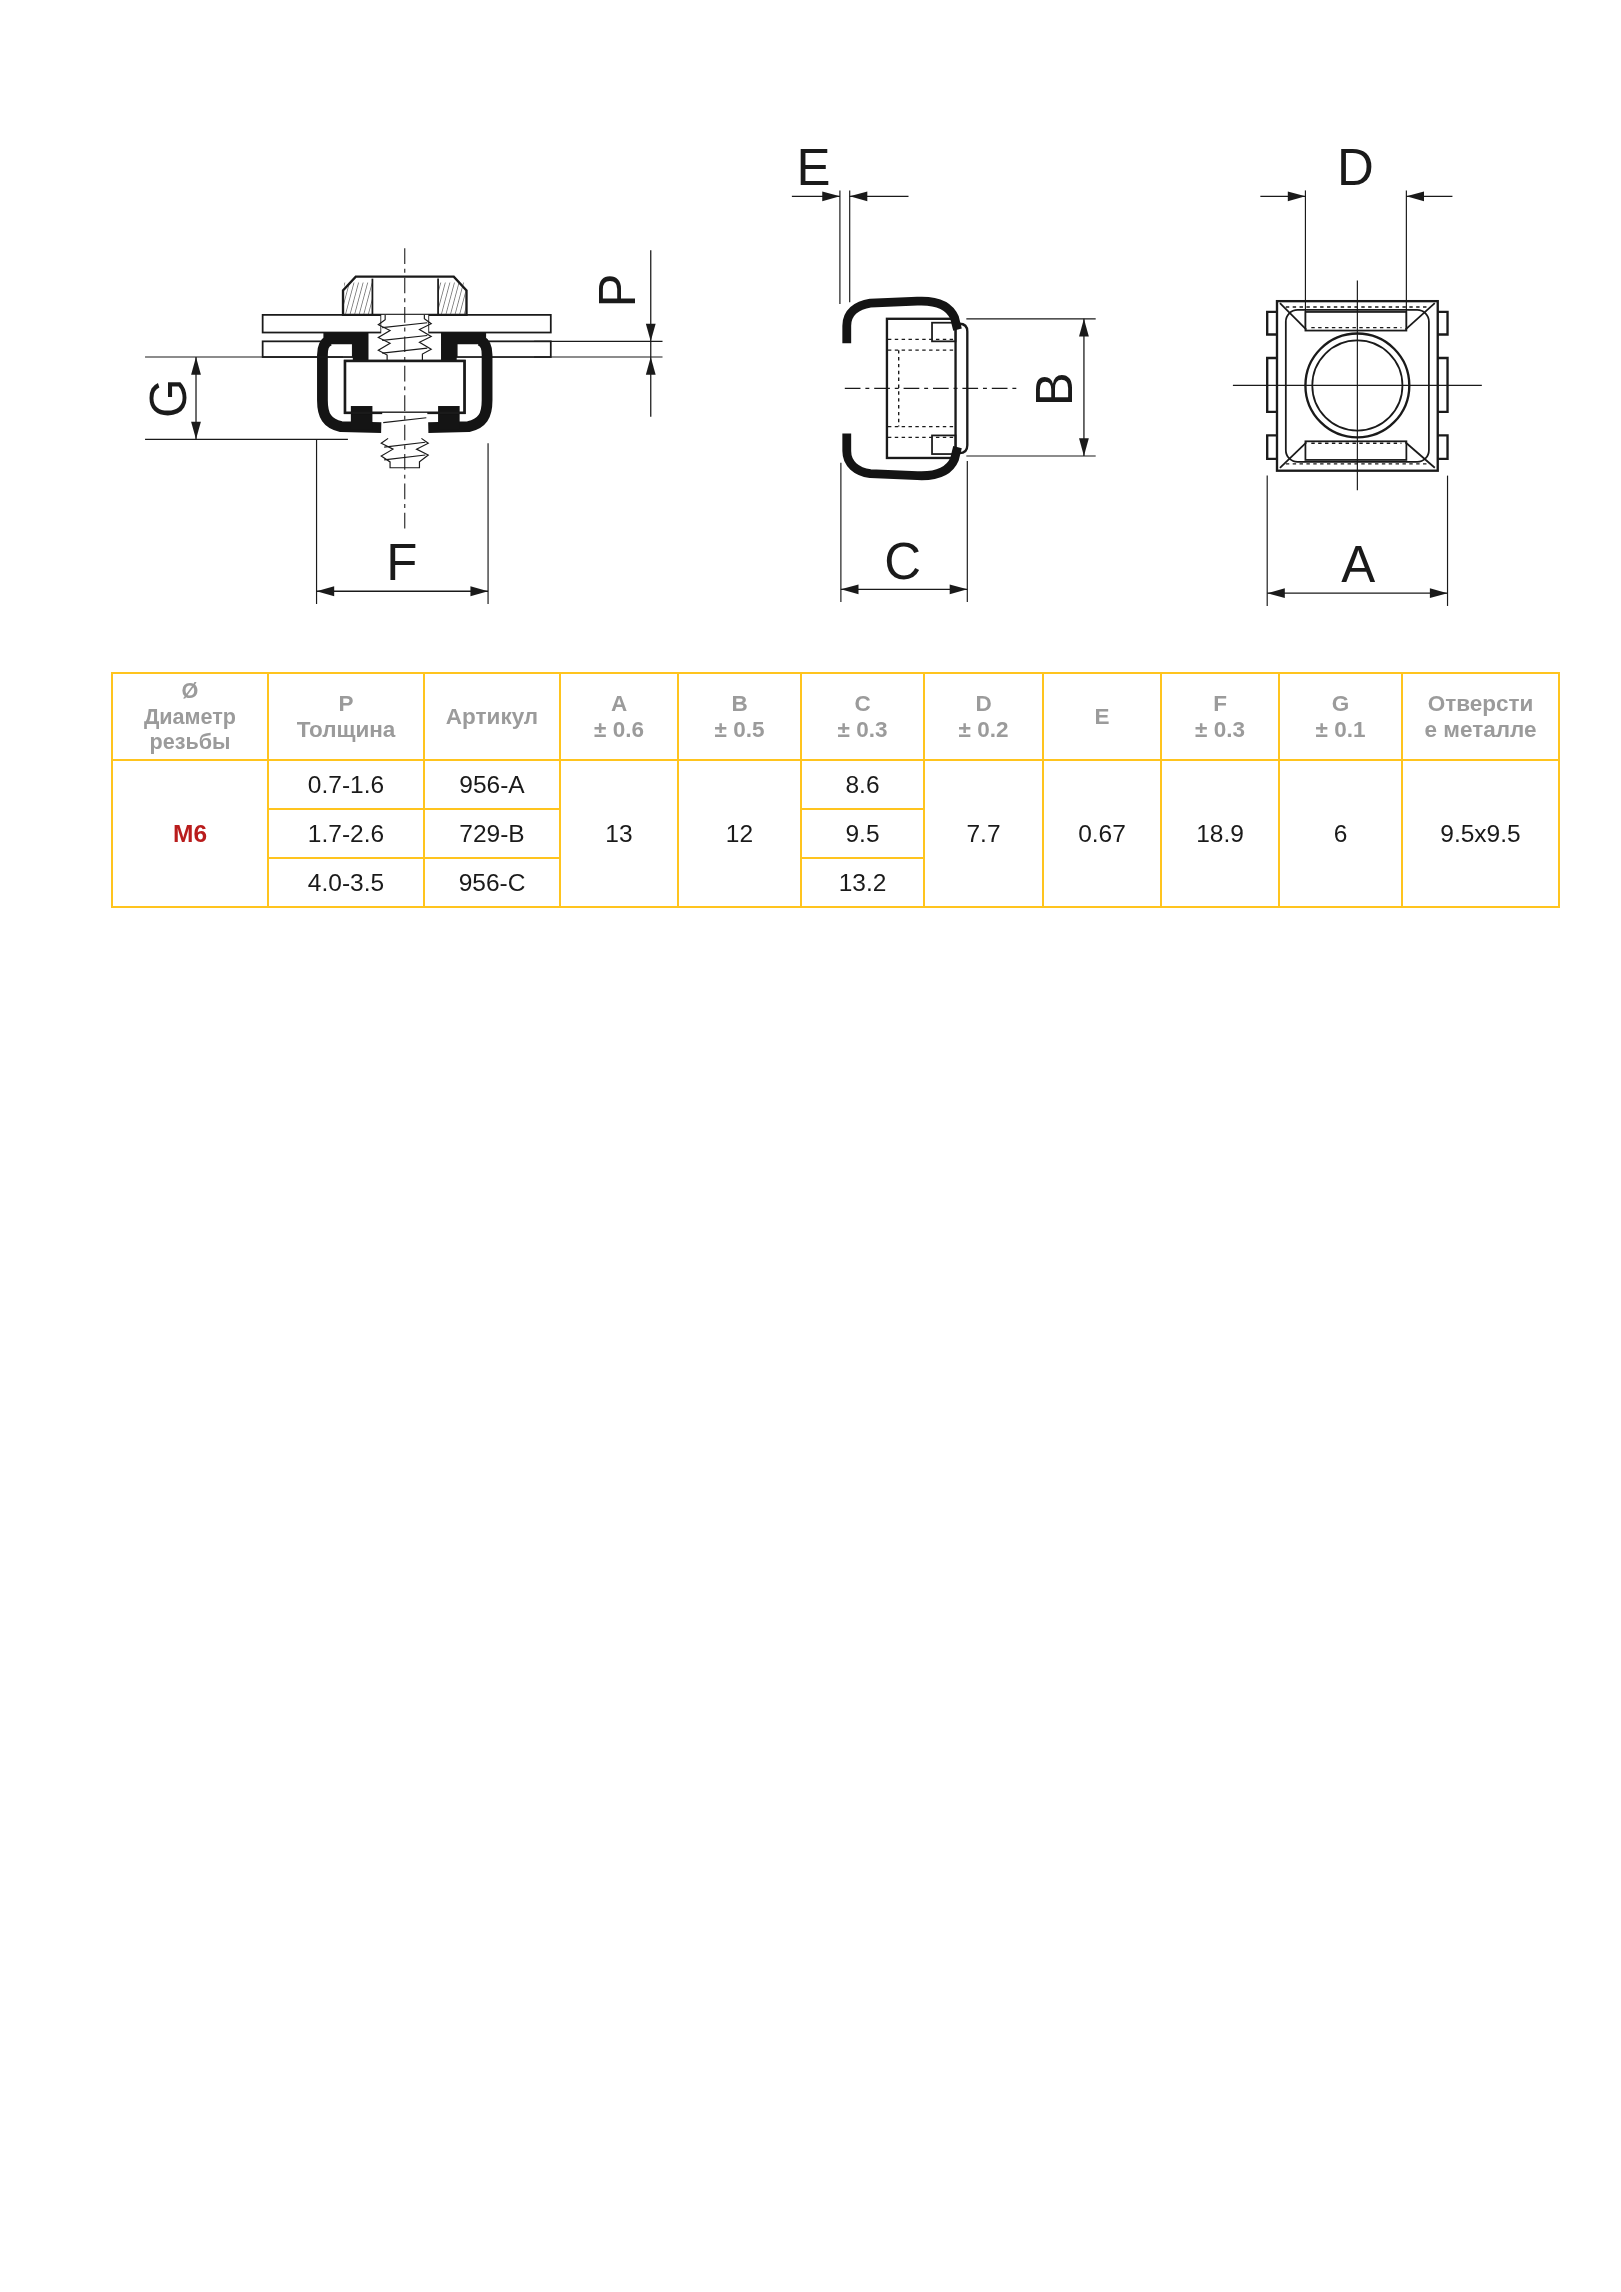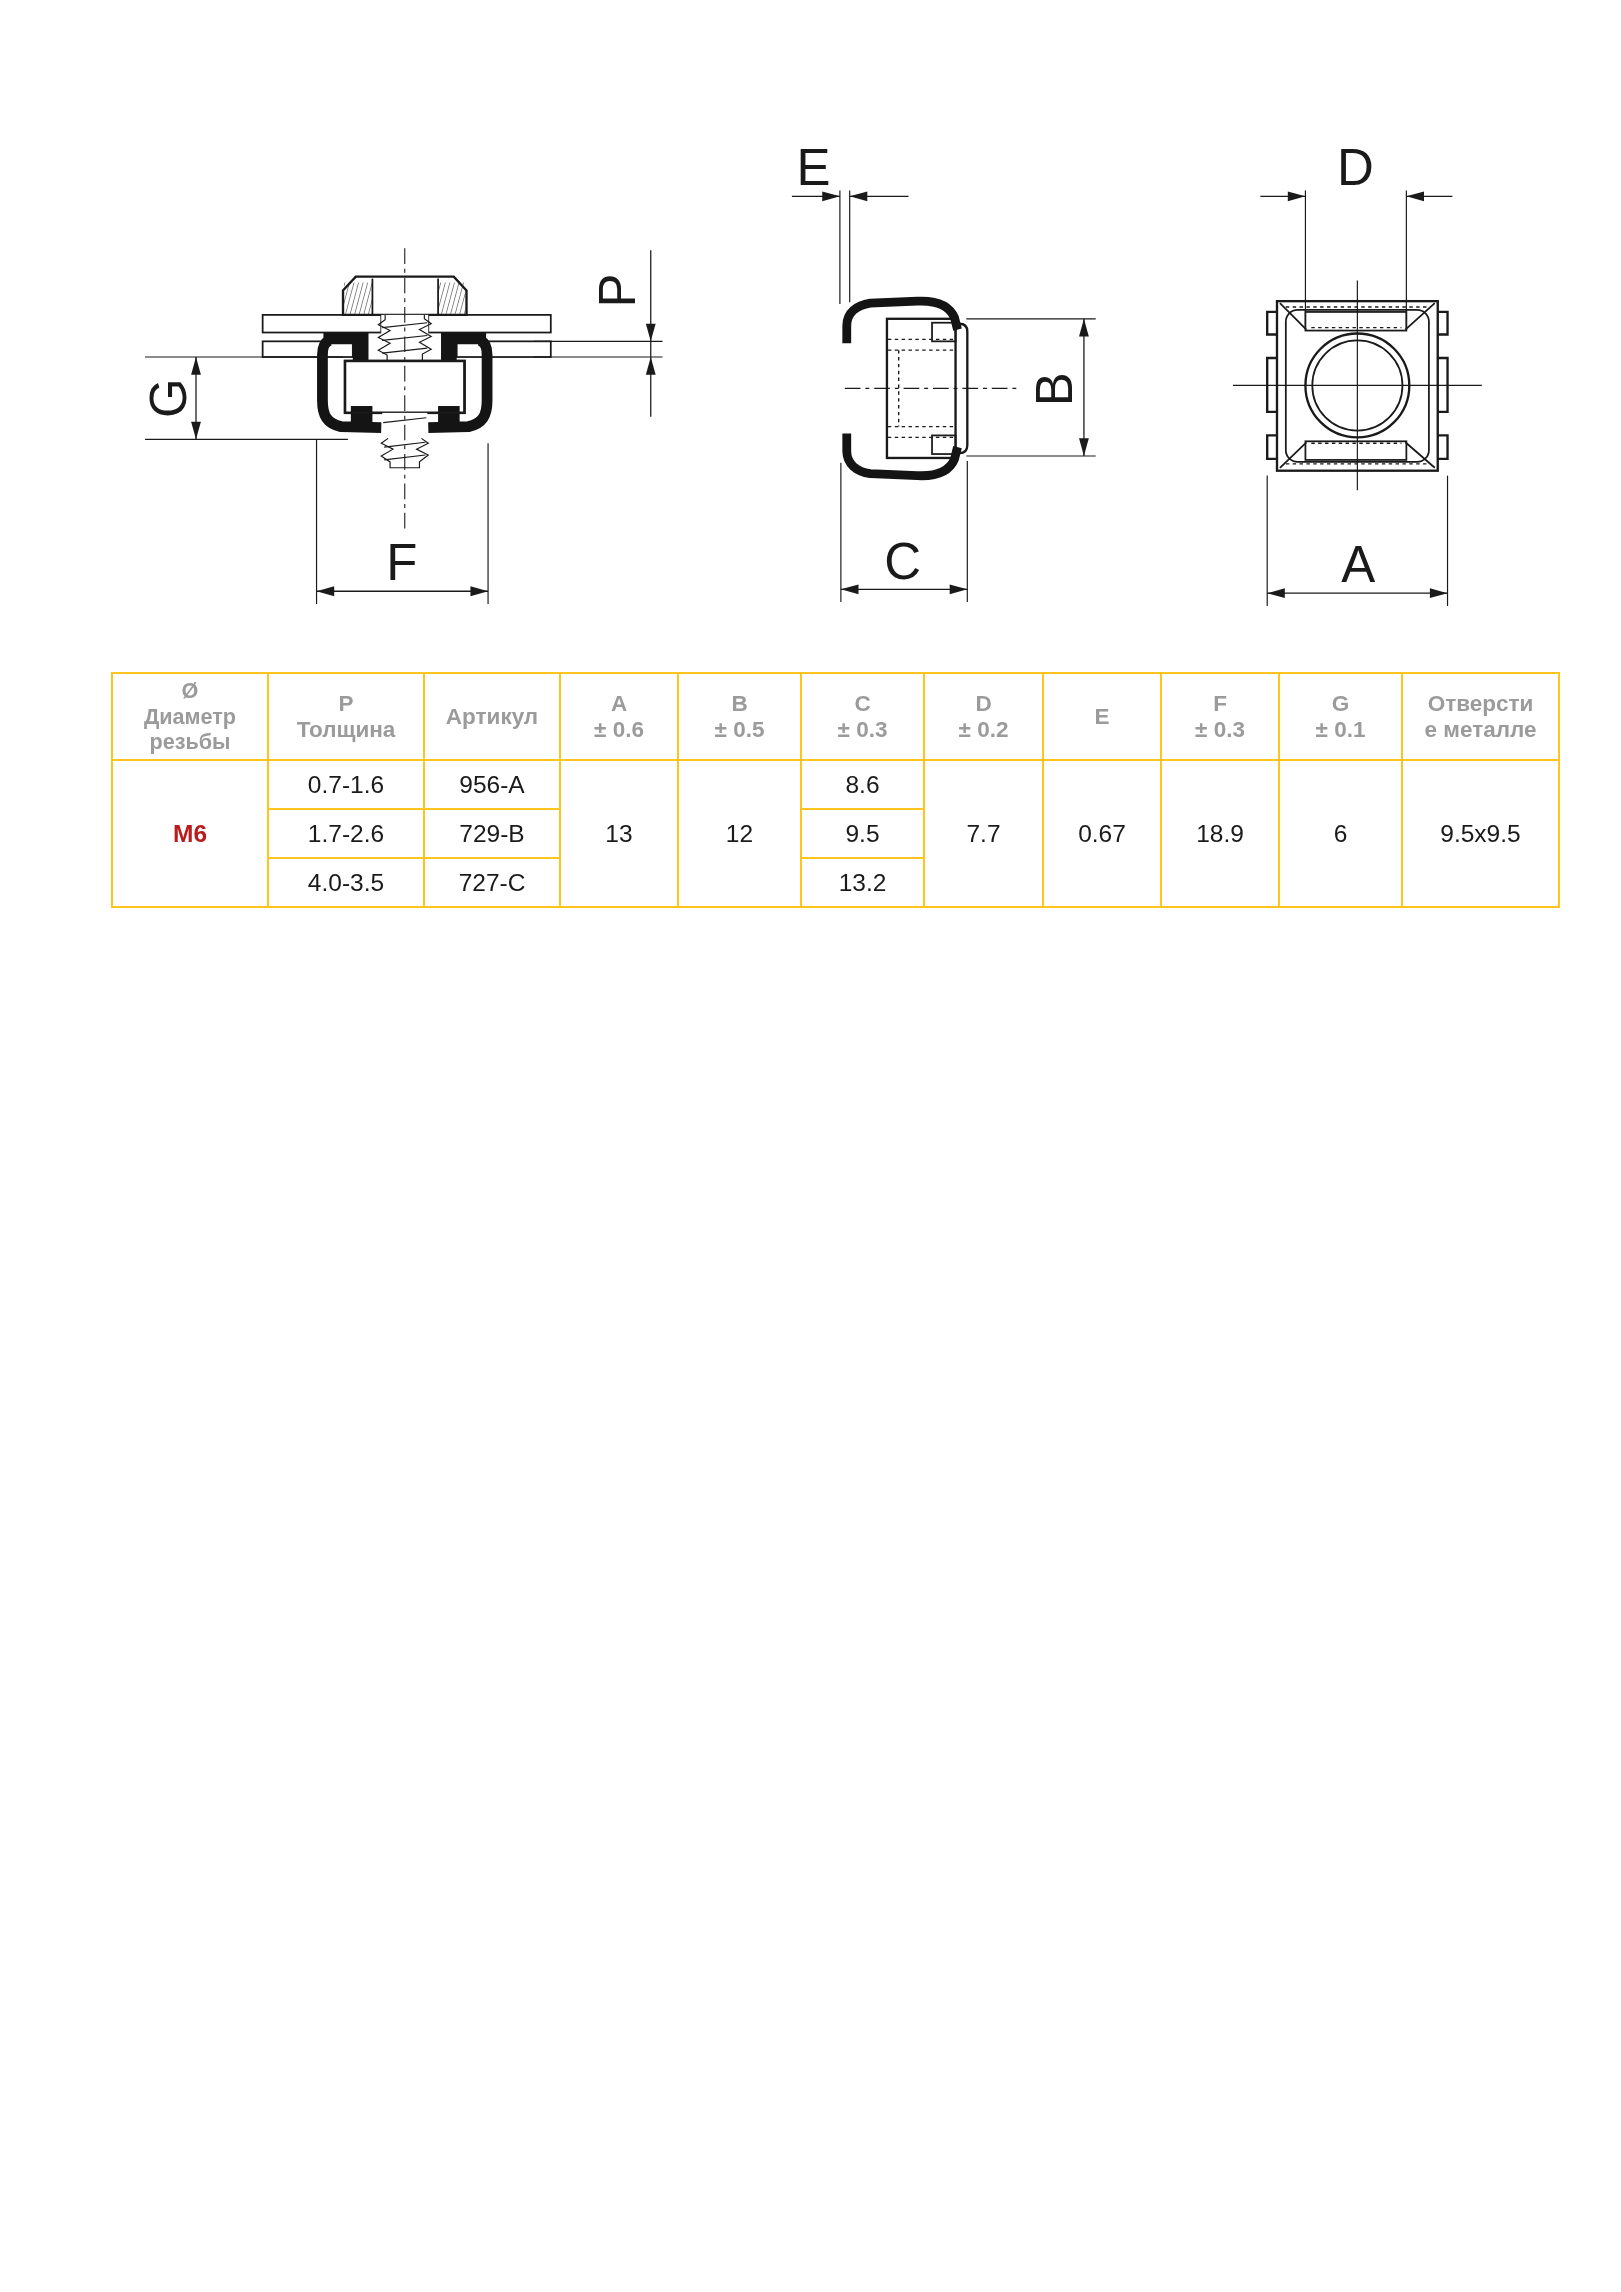--- a/index.html
+++ b/index.html
@@ -281,18 +281,18 @@
       <td rowspan="3">6</td>
       <td rowspan="3">9.5x9.5</td>
     </tr>
     <tr>
       <td>1.7-2.6</td>
       <td>729-B</td>
       <td>9.5</td>
     </tr>
     <tr>
       <td>4.0-3.5</td>
-      <td>727-C</td>
+      <td>956-C</td>
       <td>13.2</td>
     </tr>
   </tbody>
 </table>
 
 
 </body></html>

